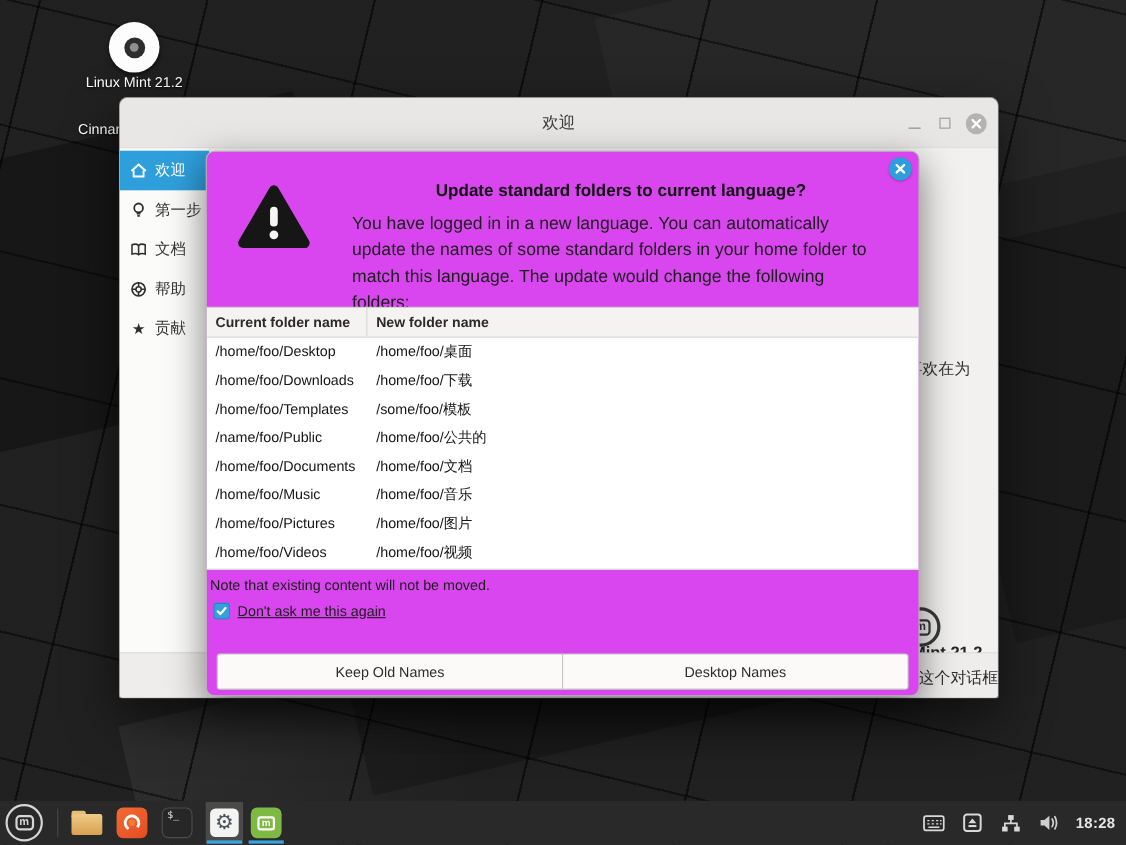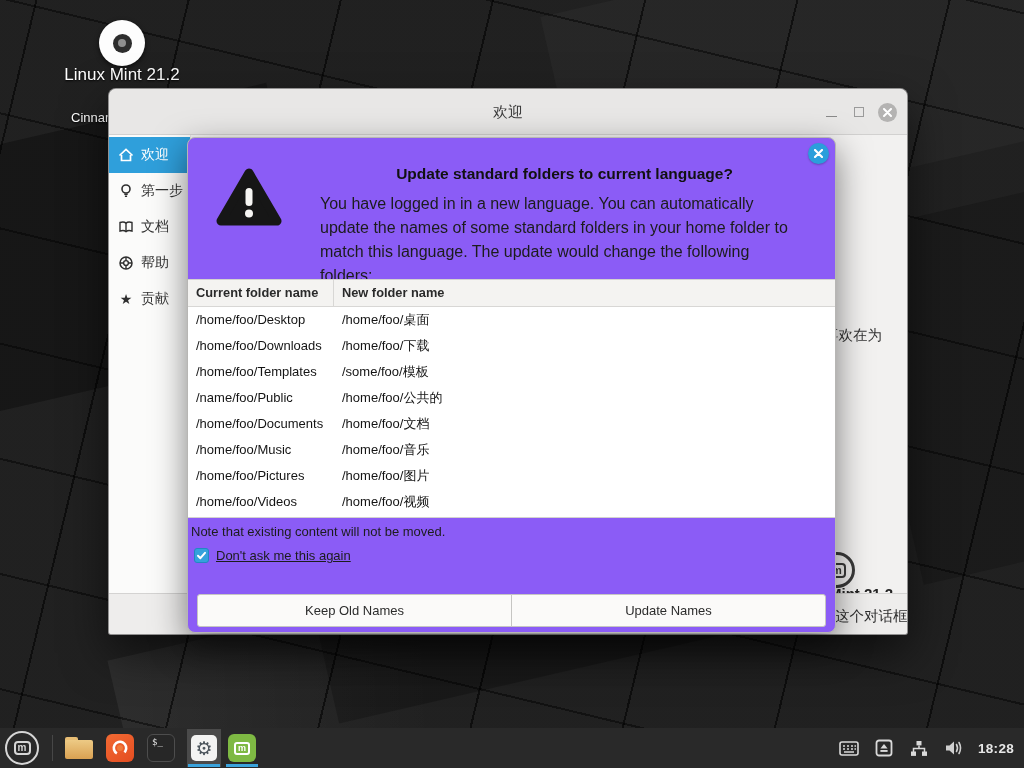--- a/index.html
+++ b/index.html
@@ -20,21 +20,21 @@
            background:linear-gradient(100deg, rgba(255,255,255,.06), rgba(255,255,255,0) 60%); transform:rotate(-13deg); }
   .slab4 { left:880px; top:200px; width:260px; height:360px; background:#181818; transform:rotate(-13deg); }
   .slab5 { left:300px; top:380px; width:420px; height:300px; background:rgba(0,0,0,.25); transform:rotate(-13deg); }
 
   
   .shortcut { position:absolute; left:40px; top:20px; width:164px; z-index:1; text-align:center; }
   .disc { width:46px; height:46px; margin:0 auto; background:#fdfdfd; border-radius:50%;
           display:flex; align-items:center; justify-content:center; box-shadow:0 2px 5px rgba(0,0,0,.6); }
   .disc-ring { width:19px; height:19px; border-radius:50%; background:#2d2d2d; display:flex; align-items:center; justify-content:center; }
   .disc-dot { width:8px; height:8px; border-radius:50%; background:#8f8f8f; }
-  .shortcut-label { margin-top:1px; color:#fff; font-size:17px; line-height:16px; text-shadow:0 1px 2px rgba(0,0,0,.95); }
+  .shortcut-label { margin-top:1px; color:#fff; font-size:13px; line-height:16px; text-shadow:0 1px 2px rgba(0,0,0,.95); }
   .shortcut-label2 { position:absolute; left:31px; top:67px; color:#fff; font-size:13px; text-shadow:0 1px 2px rgba(0,0,0,.95); }
 
   
   .window { position:absolute; left:108px; top:88px; width:800px; height:547px; z-index:10;
             background:#f2f1f0; border:1px solid rgba(0,0,0,.4); border-radius:8px 8px 3px 3px;
             box-shadow:0 18px 45px rgba(0,0,0,.55); }
   .titlebar { position:absolute; left:0; top:0; right:0; height:46px; background:#e8e7e6;
               border-bottom:1px solid #d2d1d0; border-radius:8px 8px 0 0; }
   .titlebar-title { position:absolute; left:0; right:0; top:0; height:46px; line-height:46px;
                     text-align:center; font-size:15px; color:#3c3c3c; }
@@ -58,21 +58,21 @@
                  font-size:11px; font-weight:bold; color:#3a3a3a; line-height:1; }
   .frag-logo-title { position:absolute; left:720px; top:450px; font-size:15px; font-weight:bold; color:#242424; white-space:nowrap; }
   .frag-logo-sub { position:absolute; left:727px; top:469px; font-size:13px; color:#2c2c2c; white-space:nowrap; }
 
   .win-footer { position:absolute; left:0; right:0; bottom:0; height:41px; background:#eeedec;
                 border-top:1px solid #d4d3d2; border-radius:0 0 3px 3px; }
   .footer-check-label { position:absolute; left:668px; top:13px; font-size:14.5px; color:#2e2e2e; white-space:nowrap; }
 
   
   .dialog { position:absolute; left:187px; top:137px; width:649px; height:496px; z-index:30;
-            background:#8b5cf6; border:1px solid #b7b6b4; border-radius:8px;
+            background:#d946ef; border:1px solid #b7b6b4; border-radius:8px;
             box-shadow:0 12px 34px rgba(0,0,0,.5); }
   .dlg-close { position:absolute; top:5px; right:6px; width:21px; height:21px; border-radius:50%;
                background:#2b9edb; display:flex; align-items:center; justify-content:center;
                box-shadow:0 1px 2px rgba(0,0,0,.25); }
   .dlg-header { position:absolute; left:0; top:0; right:0; height:141px; display:flex; padding:27px 26px 0 28px; }
   .warn-icon { flex:none; margin-top:3px; }
   .dlg-texts { margin-left:38px; width:500px; }
   .dlg-title { font-size:15.5px; font-weight:bold; color:#111; text-align:center; margin-bottom:9px; }
   .dlg-body { font-size:16px; line-height:1.5; color:#1c1c1c; width:485px; }
 
@@ -294,21 +294,21 @@
     <div class="checkbox">
       <svg width="11" height="11" viewBox="0 0 11 11">
           <path d="M2 5.8 L4.4 8.2 L9 2.8" fill="none" stroke="#fff" stroke-width="2" stroke-linecap="round" stroke-linejoin="round"></path>
         </svg>
     </div>
     <div class="check-label">Don't ask me this again</div>
   </div>
 
   <div class="dlg-buttons">
     <button class="dlg-btn left">Keep Old Names</button>
-    <button class="dlg-btn right">Update Names</button>
+    <button class="dlg-btn right">Desktop Names</button>
   </div>
 </div>
 
 <div class="taskbar">
   <div class="menu-btn">
     <div class="menu-m">m</div>
   </div>
   <div class="tb-sep"></div>
 
   <div class="launcher">

